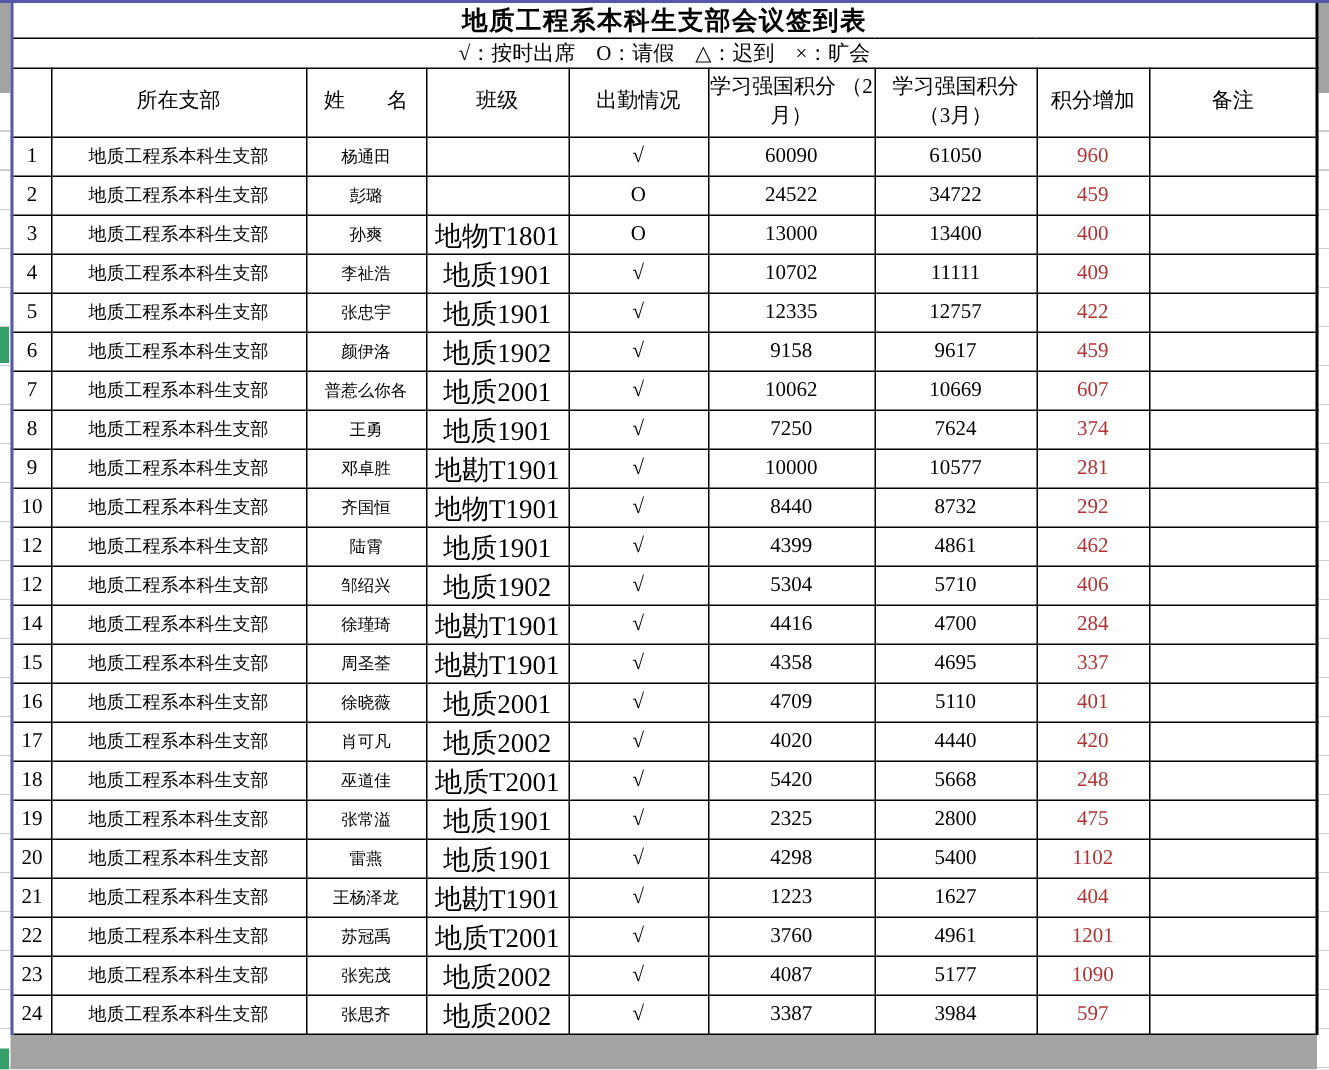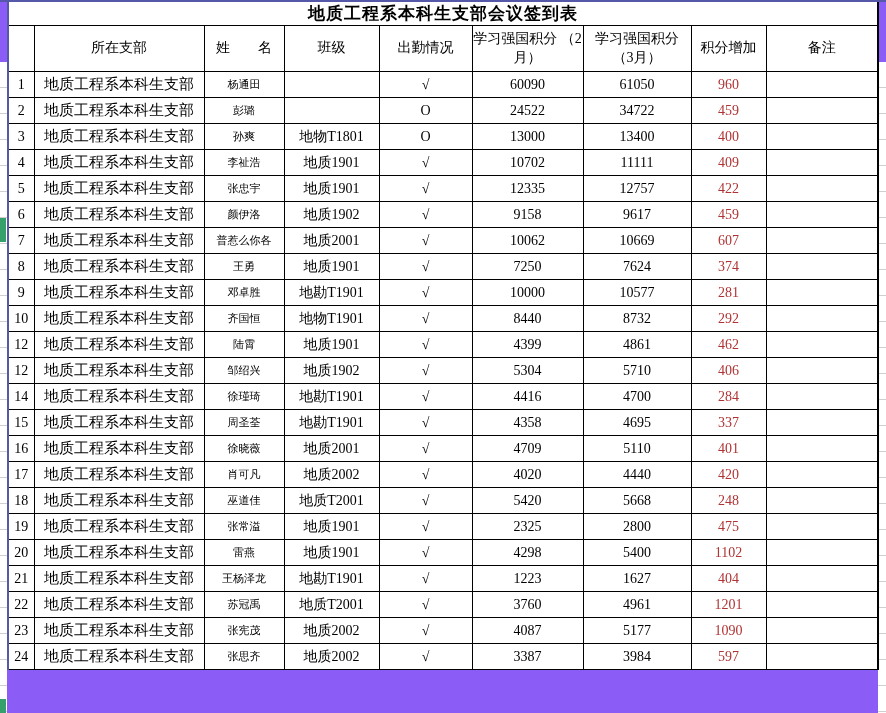--- a/index.html
+++ b/index.html
@@ -1,40 +1,40 @@
 <!DOCTYPE html>
 <html><head>
 <meta charset="utf-8">
 <style>
   html,body{margin:0;padding:0;background:#fff;width:886px;height:713px;overflow:hidden;
     font-family:"Liberation Serif","DejaVu Serif",serif;}
-  #stage{position:relative;width:886px;height:713px;background:#8b5cf6;}
+  #stage{position:relative;width:886px;height:713px;background:#a3a3a3;}
   
   #top-line{position:absolute;left:0;top:0;width:886px;height:2px;background:#5558a8;}
   
   .gutter{position:absolute;top:62px;height:651px;background:
     repeating-linear-gradient(to bottom,#ffffff 0 25px,#cfcfcf 25px 26px);}
   #gutter-left{left:0;width:7px;}
   #gutter-right{left:878px;width:8px;}
   .green-tab{position:absolute;left:0;width:6px;background:#35a06a;}
   #green-tab-1{top:218px;height:24px;}
   #green-tab-2{top:699px;height:14px;}
   
   #sheet{position:absolute;left:7px;top:2px;}
   table{border-collapse:collapse;table-layout:fixed;background:#fff;}
   td,th{border:1px solid #000;padding:0;text-align:center;vertical-align:middle;
     overflow:hidden;white-space:nowrap;color:#000;font-weight:normal;}
   table{border-right:2px solid #000;border-left:2px solid #5558a8;border-top:0;}
   .t-title td{height:19px;font-size:17px;font-weight:bold;letter-spacing:1px;border-top:0;}
   .t-legend td{height:19px;font-size:14px;}
   .t-head td{height:45px;font-size:14px;white-space:normal;line-height:1.35;}
   tbody td{height:25px;font-size:14px;}
-  td.c-branch{font-size:15px;}
+  td.c-branch{font-size:12px;}
   td.c-name{font-size:11px;}
-  td.c-cls{font-size:14px;text-align:center;}
+  td.c-cls{font-size:18px;text-align:center;}
   td.c-att{font-size:14px;}
   td.c-inc{color:#b03333;}
 </style>
 </head>
 <body>
 
 <div id="stage">
   <div id="top-line"></div>
   <div id="gutter-left" class="gutter"></div>
   <div id="gutter-right" class="gutter"></div>
@@ -51,20 +51,23 @@
           <col style="width:93px">
           <col style="width:111px">
         <col style="width:108px">
           <col style="width:75px">
           <col style="width:112px">
       </colgroup>
       <thead>
         <tr class="t-title">
           <td colspan="9">地质工程系本科生支部会议签到表</td>
         </tr>
+        <tr class="t-legend">
+          <td colspan="9">√：按时出席　O：请假　△：迟到　×：旷会</td>
+        </tr>
         <tr class="t-head">
           <td></td>
           <td>所在支部</td>
           <td>姓　　名</td>
           <td>班级</td>
           <td>出勤情况</td>
           <td>学习强国积分 （2月）</td>
           <td>学习强国积分 （3月）</td>
           <td>积分增加</td>
           <td>备注</td>

